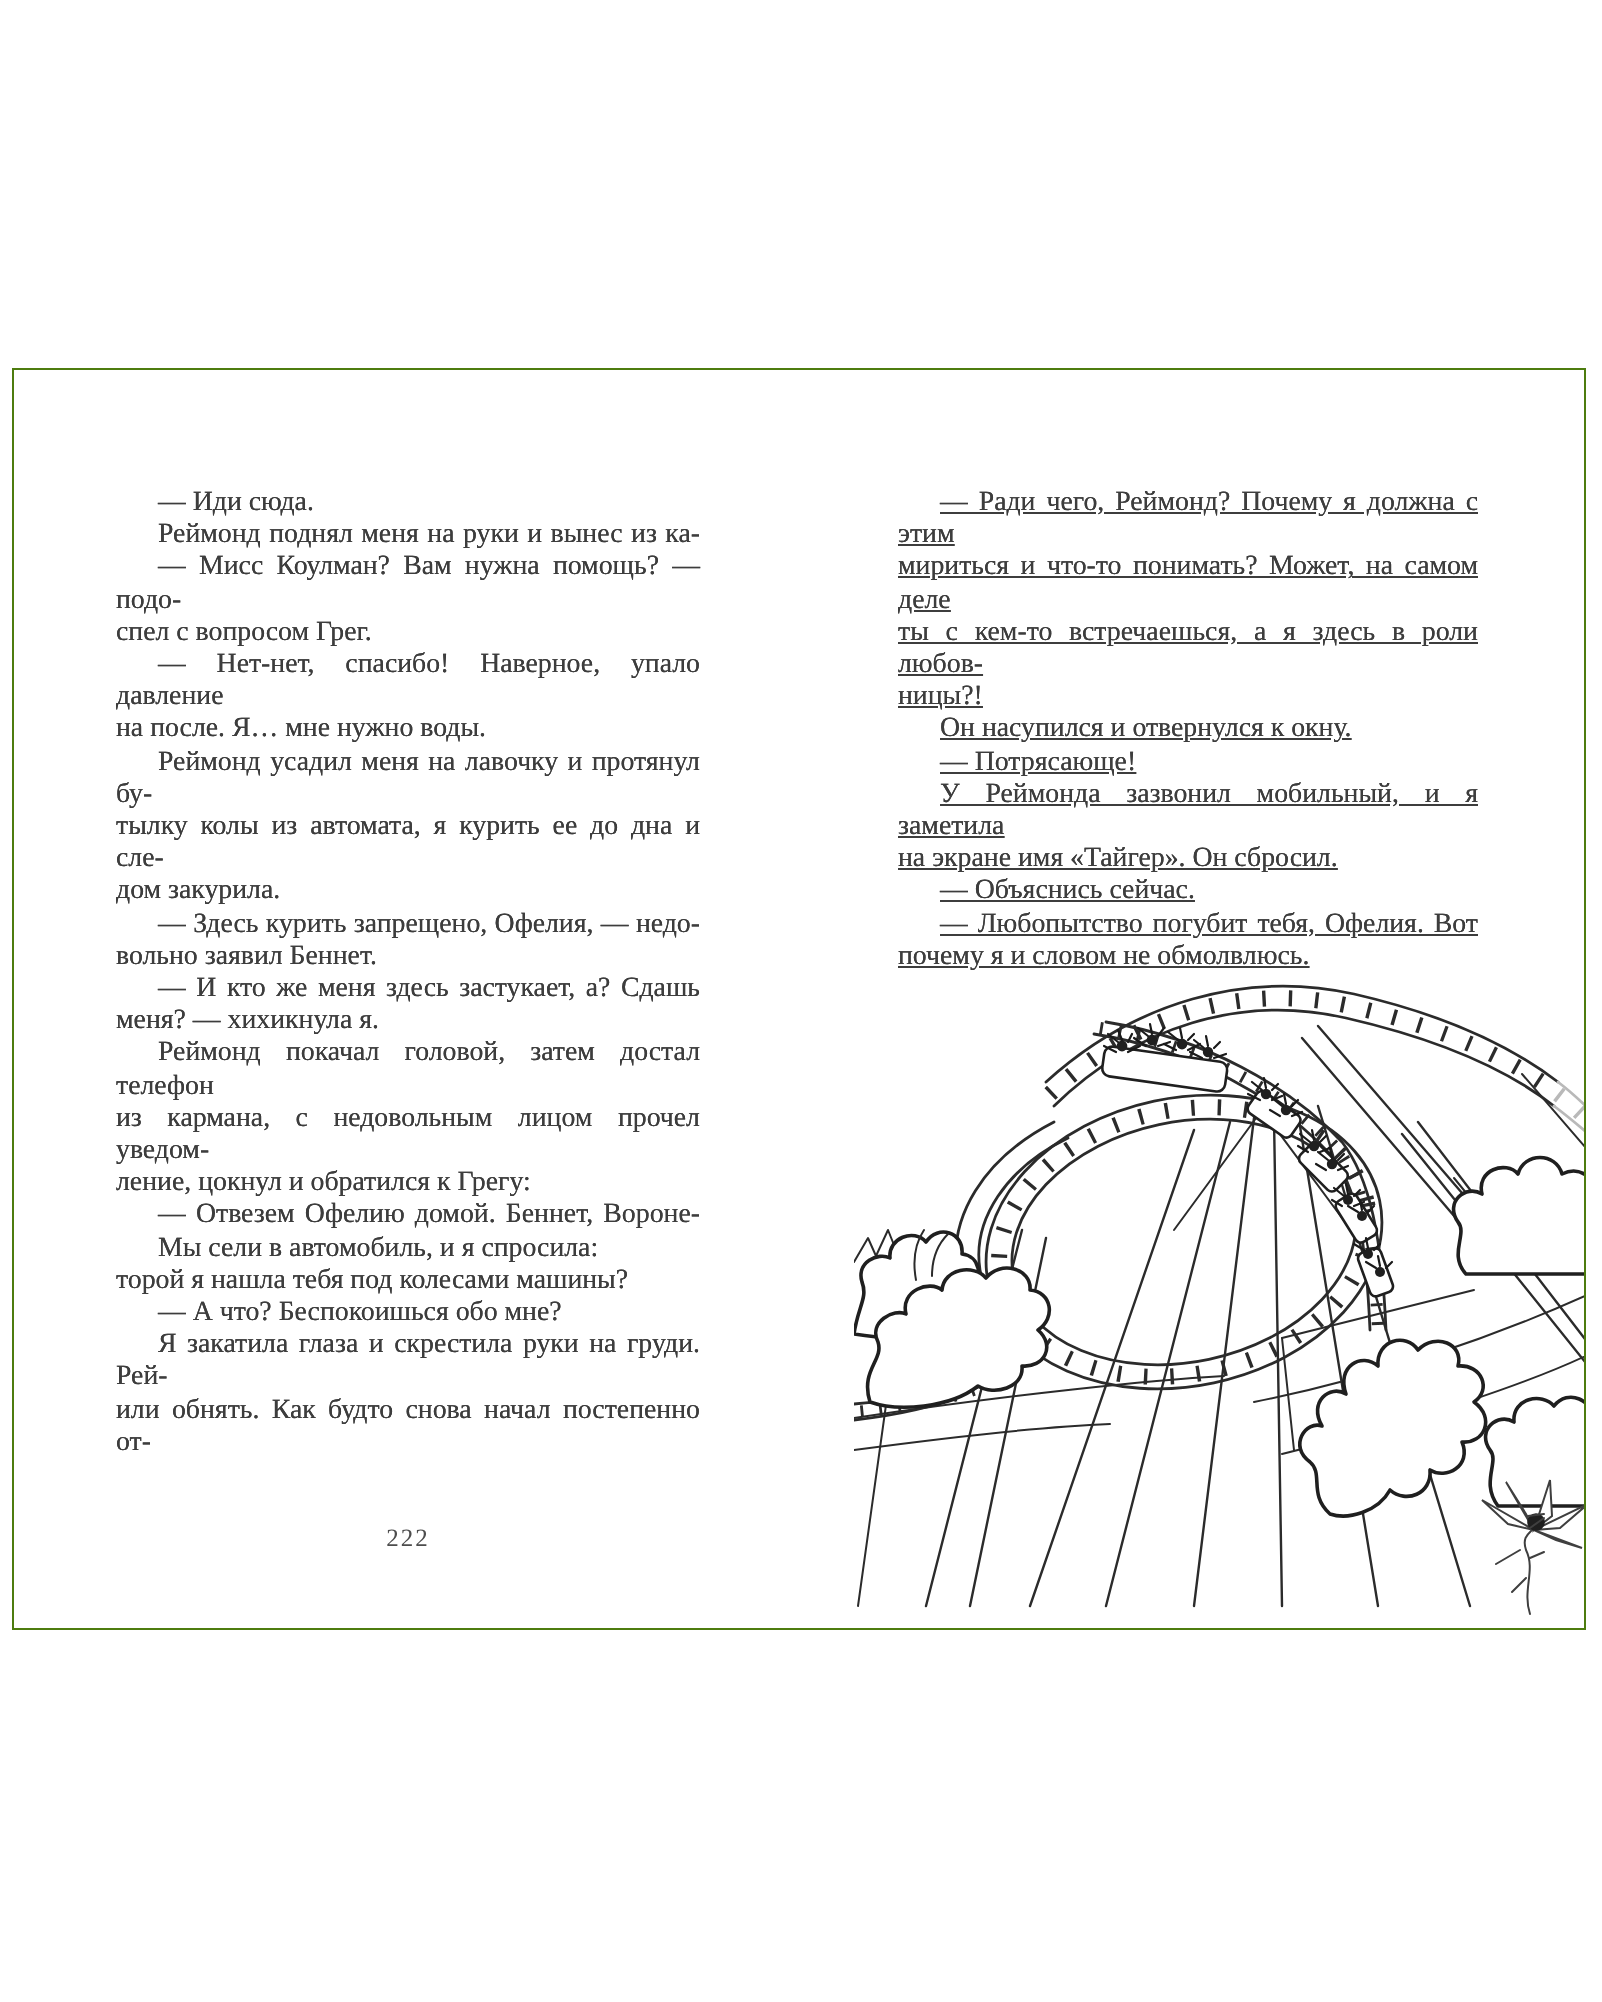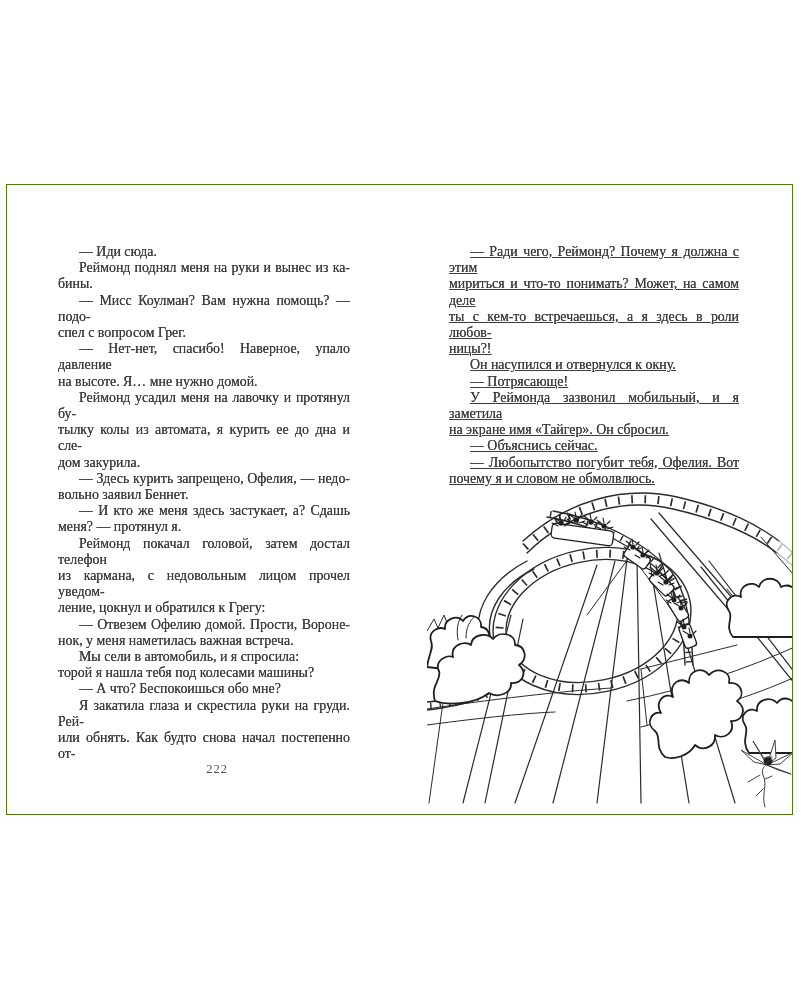--- a/index.html
+++ b/index.html
@@ -8,21 +8,21 @@
   .scan{position:absolute;left:6px;top:184px;width:785px;height:629px;
         border:1px solid #4d7c0f;background:#ffffff;overflow:hidden;}
   .col{position:absolute;top:59px;width:292px;font-size:13.9px;line-height:16.2px;
        text-shadow:0 0 .3px #3d3d3d;}
   .col-left{left:51px;}
   .col-right{left:442px;width:290px;text-decoration:underline;}
   .para{margin:0;}
   .line{text-align:justify;text-align-last:justify;white-space:normal;}
   .line.last{text-align-last:left;}
   .line.first{text-indent:21px;}
-  .page-number{position:absolute;left:64px;top:577px;width:292px;text-align:center;
+  .page-number{position:absolute;left:51px;top:577px;width:292px;text-align:center;
                font-size:12.5px;color:#4d4d4d;letter-spacing:1px;}
   .illu{position:absolute;left:420px;top:284px;width:372px;height:344px;}
   svg .ln{fill:none;stroke:#2b2b2b;stroke-width:1.2;stroke-linecap:round;stroke-linejoin:round;}
   svg .thin{stroke-width:1;}
   svg .rail{fill:none;stroke:#2b2b2b;stroke-width:1.4;stroke-linecap:round;}
   svg .ties{fill:none;stroke:#2b2b2b;stroke-width:8;stroke-dasharray:1.7 11.5;}
   svg .ties-sm{fill:none;stroke:#2b2b2b;stroke-width:6;stroke-dasharray:1.4 8;}
   svg .fade{stroke:#b9b9b9;}
   svg .tree{fill:#ffffff;stroke:#1f1f1f;stroke-width:1.8;stroke-linejoin:round;}
   svg .car{fill:#ffffff;stroke:#1f1f1f;stroke-width:1.3;stroke-linejoin:round;}
@@ -36,51 +36,49 @@
 
 <div id="canvas">
   <div class="scan">
 
     <div class="col col-left">
         <div class="para">
           <div class="line first last">— Иди сюда.</div>
         </div>
         <div class="para">
           <div class="line first">Реймонд поднял меня на руки и вынес из ка-</div>
-          <div class="line last">бины.</div>
         </div>
         <div class="para">
           <div class="line first">— Мисс Коулман? Вам нужна помощь? — подо-</div>
           <div class="line last">спел с вопросом Грег.</div>
         </div>
         <div class="para">
           <div class="line first">— Нет-нет, спасибо! Наверное, упало давление</div>
-          <div class="line last">на высоте. Я… мне нужно домой.</div>
+          <div class="line last">на после. Я… мне нужно воды.</div>
         </div>
         <div class="para">
           <div class="line first">Реймонд усадил меня на лавочку и протянул бу-</div>
           <div class="line">тылку колы из автомата, я курить ее до дна и сле-</div>
           <div class="line last">дом закурила.</div>
         </div>
         <div class="para">
           <div class="line first">— Здесь курить запрещено, Офелия, — недо-</div>
           <div class="line last">вольно заявил Беннет.</div>
         </div>
         <div class="para">
           <div class="line first">— И кто же меня здесь застукает, а? Сдашь</div>
-          <div class="line last">меня? — протянул я.</div>
+          <div class="line last">меня? — хихикнула я.</div>
         </div>
         <div class="para">
           <div class="line first">Реймонд покачал головой, затем достал телефон</div>
           <div class="line">из кармана, с недовольным лицом прочел уведом-</div>
           <div class="line last">ление, цокнул и обратился к Грегу:</div>
         </div>
         <div class="para">
-          <div class="line first">— Отвезем Офелию домой. Прости, Вороне-</div>
-          <div class="line last">нок, у меня наметилась важная встреча.</div>
+          <div class="line first">— Отвезем Офелию домой. Беннет, Вороне-</div>
         </div>
         <div class="para">
           <div class="line first last">Мы сели в автомобиль, и я спросила:</div>
         </div>
         <div class="para">
           <div class="line last">торой я нашла тебя под колесами машины?</div>
         </div>
         <div class="para">
           <div class="line first last">— А что? Беспокоишься обо мне?</div>
         </div>

